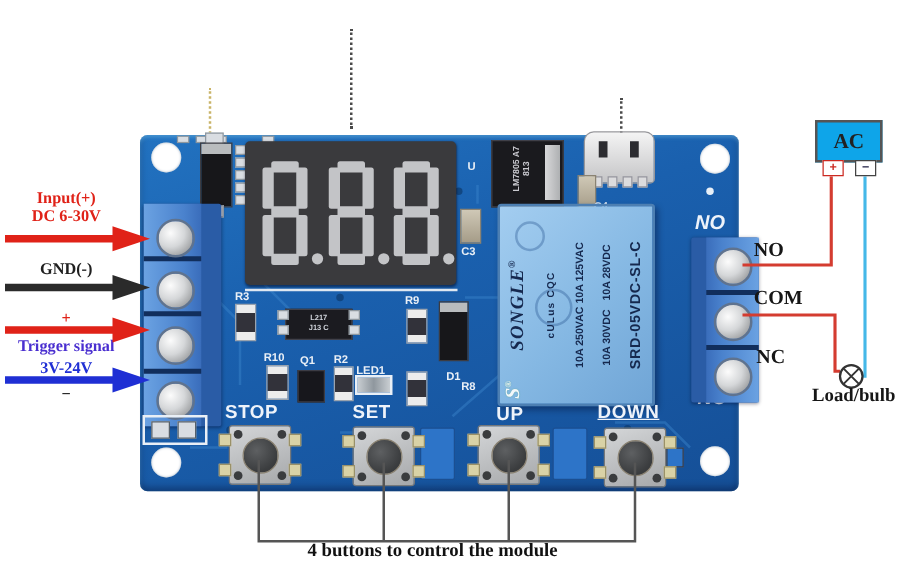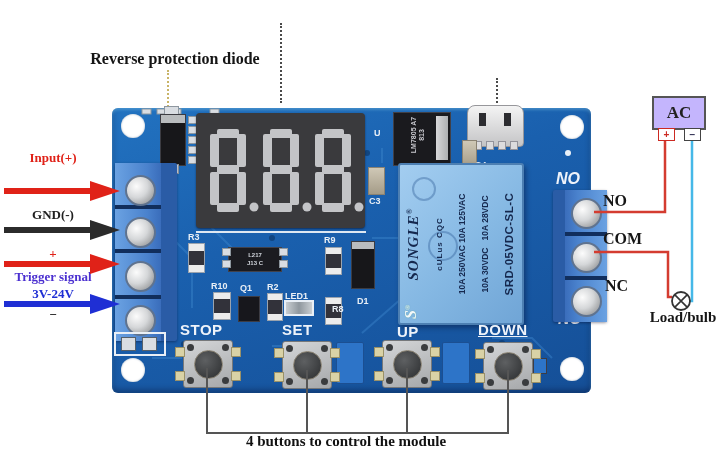--- a/index.html
+++ b/index.html
@@ -7,21 +7,21 @@
           font-family:"Liberation Serif",serif;outline:1px solid #b5b5b5;}
   
   .ann{position:absolute;font:bold 16px "Liberation Serif",serif;color:#151515;text-align:center;line-height:18px;}
   .dotline{position:absolute;width:0;border-left:2px dotted #4a4a4a;}
   .dotline.tan{border-left-color:#c9b468;}
   
   .lab{position:absolute;left:0;width:106px;text-align:center;font:bold 13px "Liberation Serif",serif;line-height:15px;}
   .red{color:#e02218;} .blk{color:#202020;} .pur{color:#4a2fd0;} .blu{color:#1f2fd4;}
   
   .rlab{position:absolute;font:bold 16px "Liberation Serif",serif;color:#161616;}
-  #acbox{position:absolute;left:652px;top:96px;width:50px;height:30px;border:2px solid #555;background:#c4b5fd;
+  #acbox{position:absolute;left:652px;top:96px;width:50px;height:30px;border:2px solid #555;background:#0ea5e9;
          text-align:center;font:bold 17px "Liberation Serif",serif;color:#222;line-height:30px;}
   .actab{position:absolute;width:15px;height:11px;font:bold 10px "Liberation Sans",sans-serif;
          text-align:center;line-height:11px;background:#fff;}
   #actab-plus{left:658px;top:128px;border:1.5px solid #cc2a22;color:#cc2a22;}
   #actab-minus{left:684px;top:128px;border:1.5px solid #444;color:#335;}
   
   #overlay{position:absolute;left:0;top:0;pointer-events:none;}
   
   #board{position:absolute;left:112px;top:108px;width:479px;height:285px;border-radius:6px;
          background:linear-gradient(160deg,#2272c0 0%,#1a60ae 40%,#154f97 100%);
@@ -86,27 +86,27 @@
   #caption{position:absolute;left:196px;top:433px;width:300px;text-align:center;
            font:bold 15px "Liberation Serif",serif;color:#111;}
 </style>
 </head>
 <body>
 
 <div id="canvas">
 
   <div class="dotline" style="left:280px;top:23px;height:80px;"></div>
 
-  <div class="ann" style="left:89px;top:50px;width:172px;">Reverse protection diode</div>
   <div class="dotline tan" style="left:167px;top:70px;height:40px;"></div>
 
   <div class="dotline" style="left:496px;top:78px;height:33px;"></div>
 
   <div class="lab red" style="top:150px;">
     <div>Input(+)</div>
+    <div>DC 6-30V</div>
   </div>
   <div class="lab blk" style="top:207px;">GND(-)</div>
   <div class="lab red" style="top:246px;">+</div>
   <div class="lab pur" style="top:269px;">Trigger signal</div>
   <div class="lab blu" style="top:286px;font-family:Liberation Serif, serif;">3V-24V</div>
   <div class="lab blk" style="top:307px;">−</div>
 
   <div id="board">
 
     <svg width="479" height="285" style="position:absolute;left:0;top:0;">
@@ -228,21 +228,21 @@
 
     <div class="res" style="left:101px;top:184px;width:16px;height:26px;"></div>
     <div class="silk" style="left:99px;top:173px;">R10</div>
     <div class="sot" style="left:126px;top:188px;width:20px;height:24px;"></div>
     <div class="silk" style="left:128px;top:175px;">Q1</div>
     <div class="res" style="left:155px;top:185px;width:14px;height:26px;"></div>
     <div class="silk" style="left:155px;top:174px;">R2</div>
     <div class="led" style="left:172px;top:192px;width:26px;height:12px;"></div>
     <div class="silk" style="left:173px;top:183px;">LED1</div>
     <div class="res" style="left:213px;top:189px;width:15px;height:26px;"></div>
-    <div class="silk" style="left:220px;top:196px;">R8</div>
+    <div class="silk" style="left:230px;top:196px;padding-left:27px;">R8</div>
     <div class="sot" style="left:421px;top:250px;width:12px;height:14px;background:#2d74c8;"></div>
 
     <div class="silk-mid" style="left:444px;top:62px;font-size:16px;">NO</div>
     <div class="silk-mid" style="left:446px;top:202px;font-size:16px;">NC</div>
 
     <div class="tblock" style="left:3px;top:55px;width:62px;height:178px;">
       <div class="tface" style="left:0;width:46px;"></div>
       <div class="tdiv" style="left:0;top:42px;width:46px;"></div>
       <div class="tdiv" style="left:0;top:86px;width:46px;"></div>
       <div class="tdiv" style="left:0;top:132px;width:46px;"></div>

